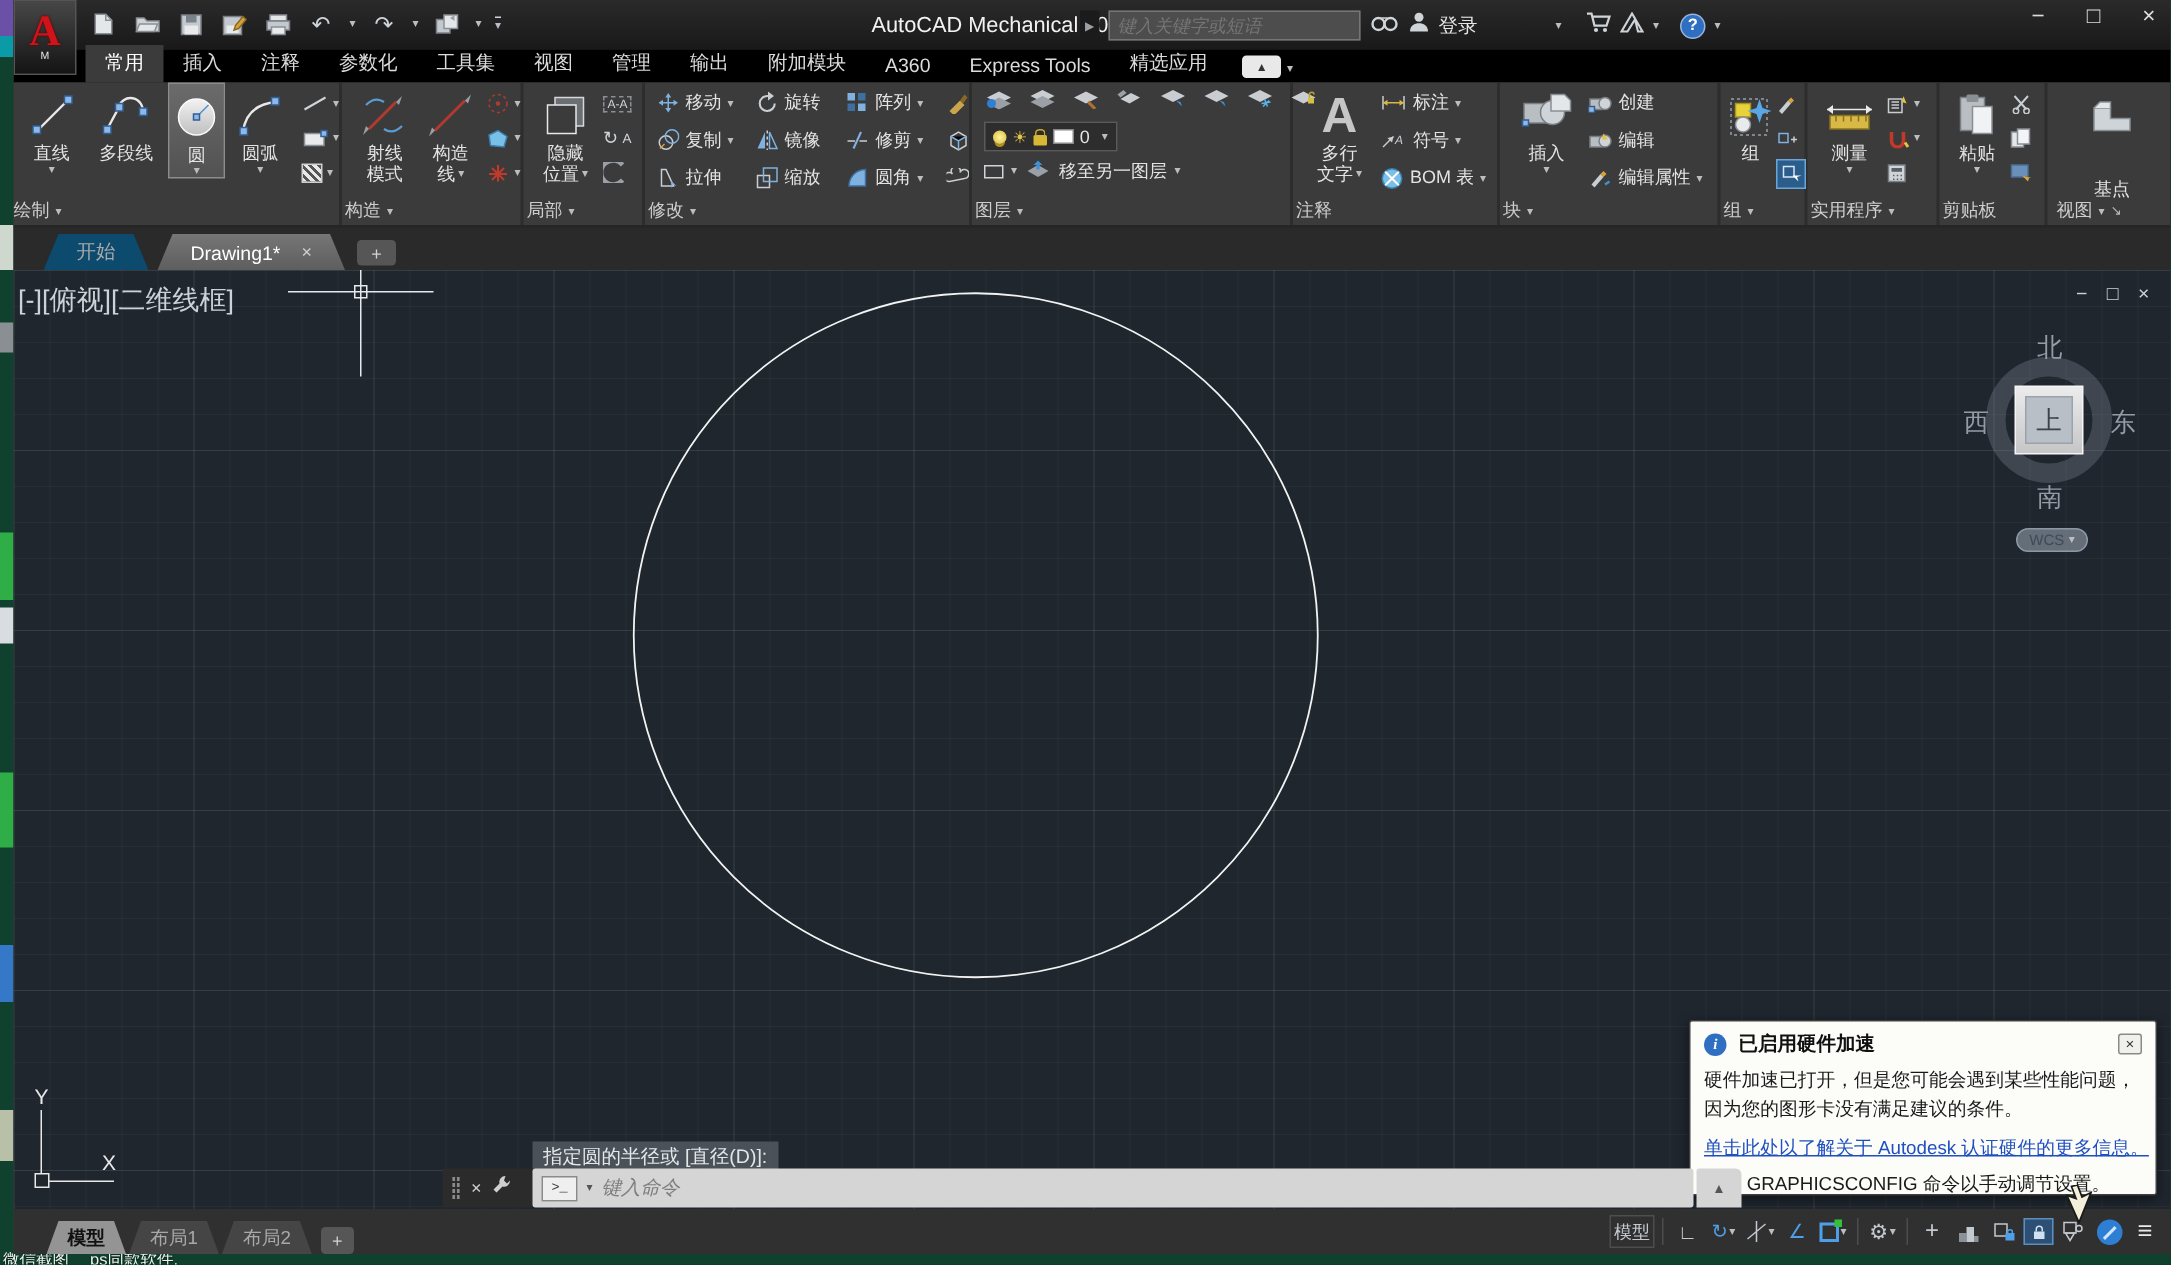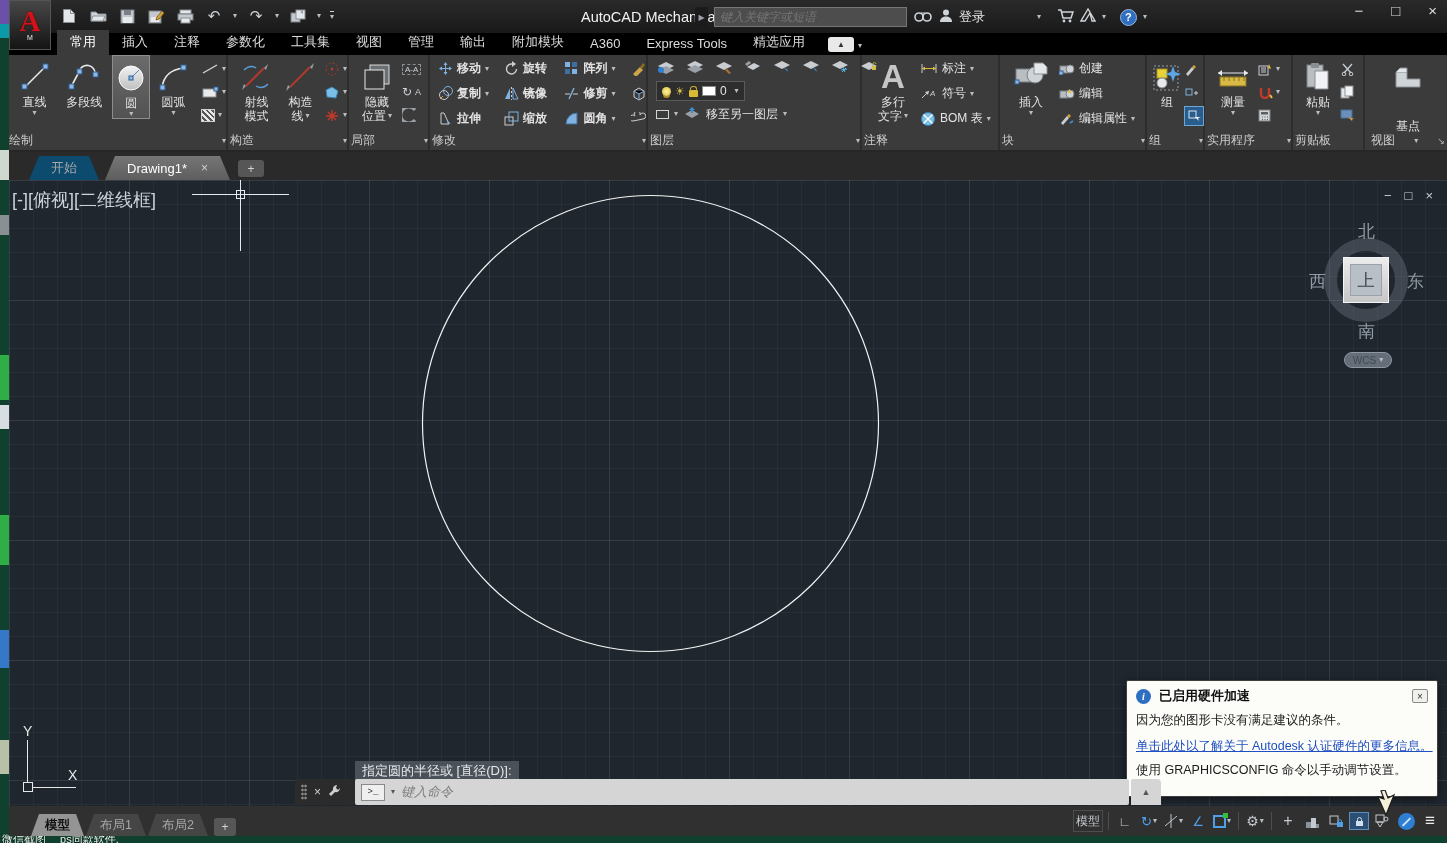--- a/index.html
+++ b/index.html
@@ -14,35 +14,35 @@
   .applogo .a{font-family:"Liberation Serif","DejaVu Serif",serif;font-weight:bold;font-size:29px;line-height:26px;color:#cf1319;text-shadow:0 0 2px #5a0406;}
   .applogo .m{font-size:7px;color:#e8e8e8;line-height:8px;}
   .qat{position:absolute;left:50px;top:3px;height:26px;display:flex;align-items:center;gap:9px;color:#cfd4d9;}
   .qat .qi{display:inline-flex;align-items:center;justify-content:center;width:20px;height:20px;}
   .qat svg{display:block;}
   .dd{font-size:8px;color:#b9bec3;line-height:8px;}
   .glyph{font-size:15px;color:#cfd4d9;}
   .titletext{position:absolute;left:0;right:0;top:0;height:33px;display:flex;align-items:center;justify-content:center;gap:28px;color:#f2f2f2;font-size:14.5px;pointer-events:none;}
   .titleright{position:absolute;right:300px;top:5px;height:24px;display:flex;align-items:center;gap:6px;}
   .sexpand{width:13px;height:20px;background:#1b1b1b;color:#9aa0a6;font-size:8px;display:flex;align-items:center;justify-content:center;}
-  .sinput{width:193px;height:20px;background:#4d4d4d;border:1px solid #767676;color:#b9b9b9;font-style:italic;font-size:12px;padding:0 5px;outline:none;}
+  .sinput{width:168px;height:20px;background:#4d4d4d;border:1px solid #767676;color:#b9b9b9;font-style:italic;font-size:12px;padding:0 5px;outline:none;}
   .signin{color:#e6e6e6;font-size:13px;}
   .winbtns{position:absolute;right:10px;top:2px;display:flex;gap:28px;color:#dcdcdc;font-size:15px;}
   .winbtns span{cursor:default;}
   .helpcirc{width:17px;height:17px;border-radius:50%;background:#2f6fc2;border:1px solid #9ab4dc;color:#fff;font-size:11px;font-weight:bold;display:flex;align-items:center;justify-content:center;}
   
   .rtabs{position:absolute;left:0;top:33px;right:0;height:22px;background:#000000;display:flex;align-items:flex-end;padding-left:48px;}
   .rtab{padding:3px 13px 4px;font-size:13px;color:#dcdcdc;white-space:nowrap;}
   .rtab.active{background:#3b3b3b;color:#fff;}
   .rcollapse{margin:0 0 3px 10px;width:26px;height:15px;background:#e9e9e9;border-radius:3px;display:flex;align-items:center;justify-content:center;font-size:8px;color:#333;}
   
   .ribbon{position:absolute;left:0;top:55px;right:0;height:97px;background:#3b3b3b;border-bottom:2px solid #262626;}
   .panel{position:absolute;top:0;height:95px;border-right:2px solid #2d2d2d;}
   .pbody{position:absolute;left:0;right:0;top:0;height:76px;display:flex;align-items:flex-start;}
-  .plabel{position:absolute;left:0;right:0;bottom:0;height:19px;display:flex;align-items:center;justify-content:space-between;gap:4px;font-size:12px;color:#cdcdcd;}
+  .plabel{position:absolute;left:0;right:0;bottom:0;height:19px;display:flex;align-items:center;justify-content:flex-start;gap:4px;font-size:12px;color:#cdcdcd;}
   .bigbtn{display:flex;flex-direction:column;align-items:center;padding-top:4px;font-size:12px;color:#e3e3e3;line-height:14px;}
   .bigbtn .icw{height:36px;display:flex;align-items:center;justify-content:center;}
   .bigbtn.active{background:linear-gradient(#6b6b6b,#525252);border:1px solid #8d8d8d;}
   .smallcol{display:flex;flex-direction:column;justify-content:space-between;height:74px;padding:3px 0;}
   .srow{display:flex;align-items:center;gap:3px;height:22px;}
   .mrow{display:flex;align-items:center;gap:4px;height:25px;font-size:12px;color:#e3e3e3;white-space:nowrap;}
   .mcol{display:flex;flex-direction:column;padding-top:1px;}
   .sw{display:inline-block;width:14px;height:10px;background:#fff;border:1px solid #888;}
   .bulb{display:inline-block;width:9px;height:9px;border-radius:50%;background:radial-gradient(#fff3a0,#d8b935);box-shadow:0 3px 0 -1px #b09020;}
   .lock{display:inline-block;width:9px;height:7px;background:#d8b935;border-radius:1px;position:relative;margin-top:4px;}
@@ -400,21 +400,21 @@
               </div>
           </div>
         </div>
         <div class="plabel">
             <span>局部</span>
             <span class="dd">▾</span>
           </div>
       </div>
 
       <div class="panel" style="left:423px;width:216px;">
-        <div class="pbody" style="padding-left:6px;gap:15px;font-weight:bold;">
+        <div class="pbody" style="padding-left:6px;gap:15px;">
           <div class="mcol" style="width:64px;">
             <div class="mrow">
                 <svg width="15" height="15">
                   <path d="M7.5 1 9.5 4h-4zM7.5 14 5.5 11h4zM1 7.5 4 5.5v4zM14 7.5 11 9.5v-4z" fill="#7fb2e0"></path>
                   <path d="M7.5 3v9M3 7.5h9" stroke="#7fb2e0"></path>
                 </svg>
                 <span>移动</span>
                 <span class="dd">▾</span>
               </div>
             <div class="mrow">
@@ -868,20 +868,21 @@
 
     <div class="chip" style="left:346px;top:761px;">指定圆的半径或 [直径(D)]:</div>
 
     <div class="notif">
       <div class="hd">
         <span class="ninfo">i</span>
         <span class="ntitle">已启用硬件加速</span>
         <span class="nclose">×</span>
       </div>
       <div class="nbody">
+        <div>硬件加速已打开，但是您可能会遇到某些性能问题，</div>
         <div>因为您的图形卡没有满足建议的条件。</div>
       </div>
       <div class="nlink">单击此处以了解关于 Autodesk 认证硬件的更多信息。</div>
       <div class="nfoot">使用 GRAPHICSCONFIG 命令以手动调节设置。</div>
     </div>
 
     <div class="cmddock">
       <div class="cmdleft">
         <span class="grip"></span>
         <span style="font-size:12px;">×</span>

